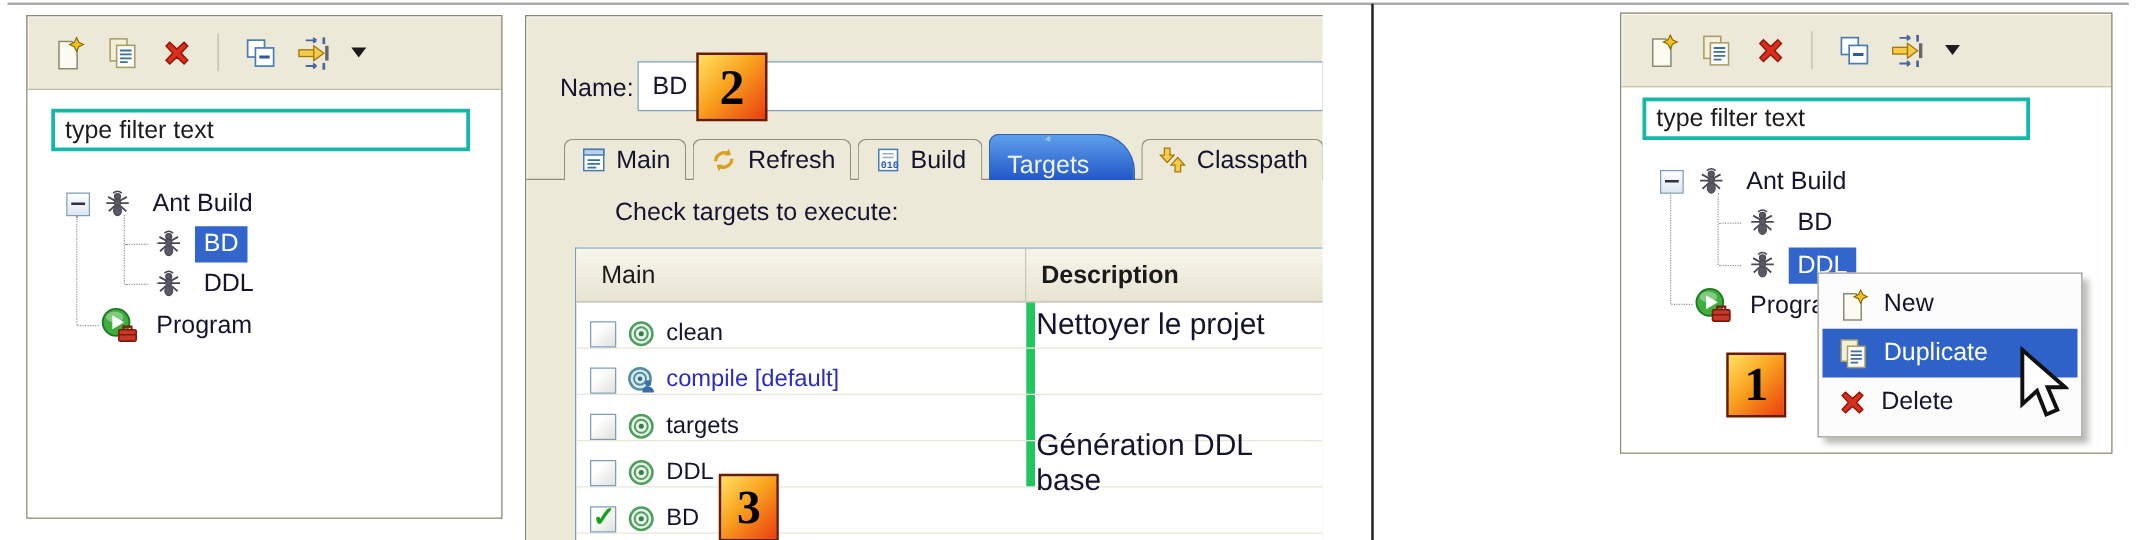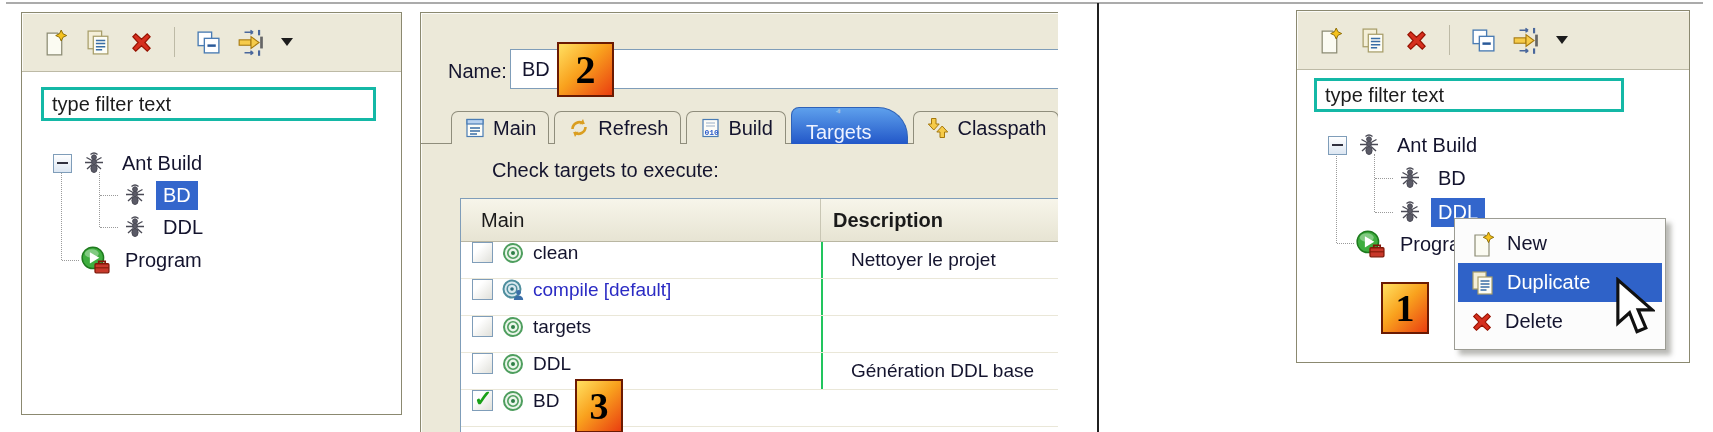--- a/index.html
+++ b/index.html
@@ -55,22 +55,22 @@
        border-color:#2E62B8;border-radius:8px 30px 0 0;padding:0 36px 0 14px;z-index:3;flex-direction:column;}
   .caption{left:30px;top:146px;font-size:20px;margin-left:41px;}
 
   .ttable{position:absolute;left:39px;top:185px;width:599px;height:236px;background:#fff;
           border:1px solid #7F9DB9;border-right:none;box-sizing:border-box;}
   .thead{height:42px;background:linear-gradient(180deg,#F7F5EA,#E7E4D3);border-bottom:1px solid #B9B6A2;
          display:flex;font-size:20px;color:#1a1a1a;}
   .hc1{width:360px;padding-left:20px;border-right:1px solid #C9C6B4;box-sizing:border-box;display:flex;align-items:center;}
   .hc2{flex:1;padding-left:12px;display:flex;align-items:center;font-weight:bold;}
   .trowt{height:36px;display:flex;border-bottom:1px solid #EAE7D8;}
-  .c1{width:360px;display:flex;align-items:flex-start;gap:9px;padding-left:11px;box-sizing:border-box;}
-  .c2{flex:1;border-left:2px solid #22c55e;display:flex;align-items:center;padding-left:28px;font-size:19px;}
+  .c1{width:360px;display:flex;align-items:flex-end;gap:9px;padding-left:11px;box-sizing:border-box;}
+  .c2{flex:1;border-left:7px solid #22c55e;display:flex;align-items:center;padding-left:1px;font-size:24px;}
   .cb{width:21px;height:21px;border:1px solid #7F9DB9;background:linear-gradient(135deg,#fff 30%,#E0E0DA);
       box-sizing:border-box;position:relative;flex:none;}
   .cb.on::after{content:"✓";position:absolute;left:1px;top:-5px;font-size:22px;font-weight:bold;color:#18A018;}
   .rname{font-size:19px;}
   .rname.link{color:#2B2BC4;}
 
   .cmenu{position:absolute;left:157px;top:207px;width:212px;height:132px;background:#FCFCFC;border:1px solid #9C9C94;
          box-shadow:5px 5px 5px rgba(100,100,90,.45);z-index:40;padding-top:5px;box-sizing:border-box;}
   .mitem{height:39px;display:flex;align-items:center;gap:11px;padding-left:12px;margin:0 3px;font-size:20px;color:#14142E;}
   .mitem.hl{background:#2F62C8;color:#fff;}

